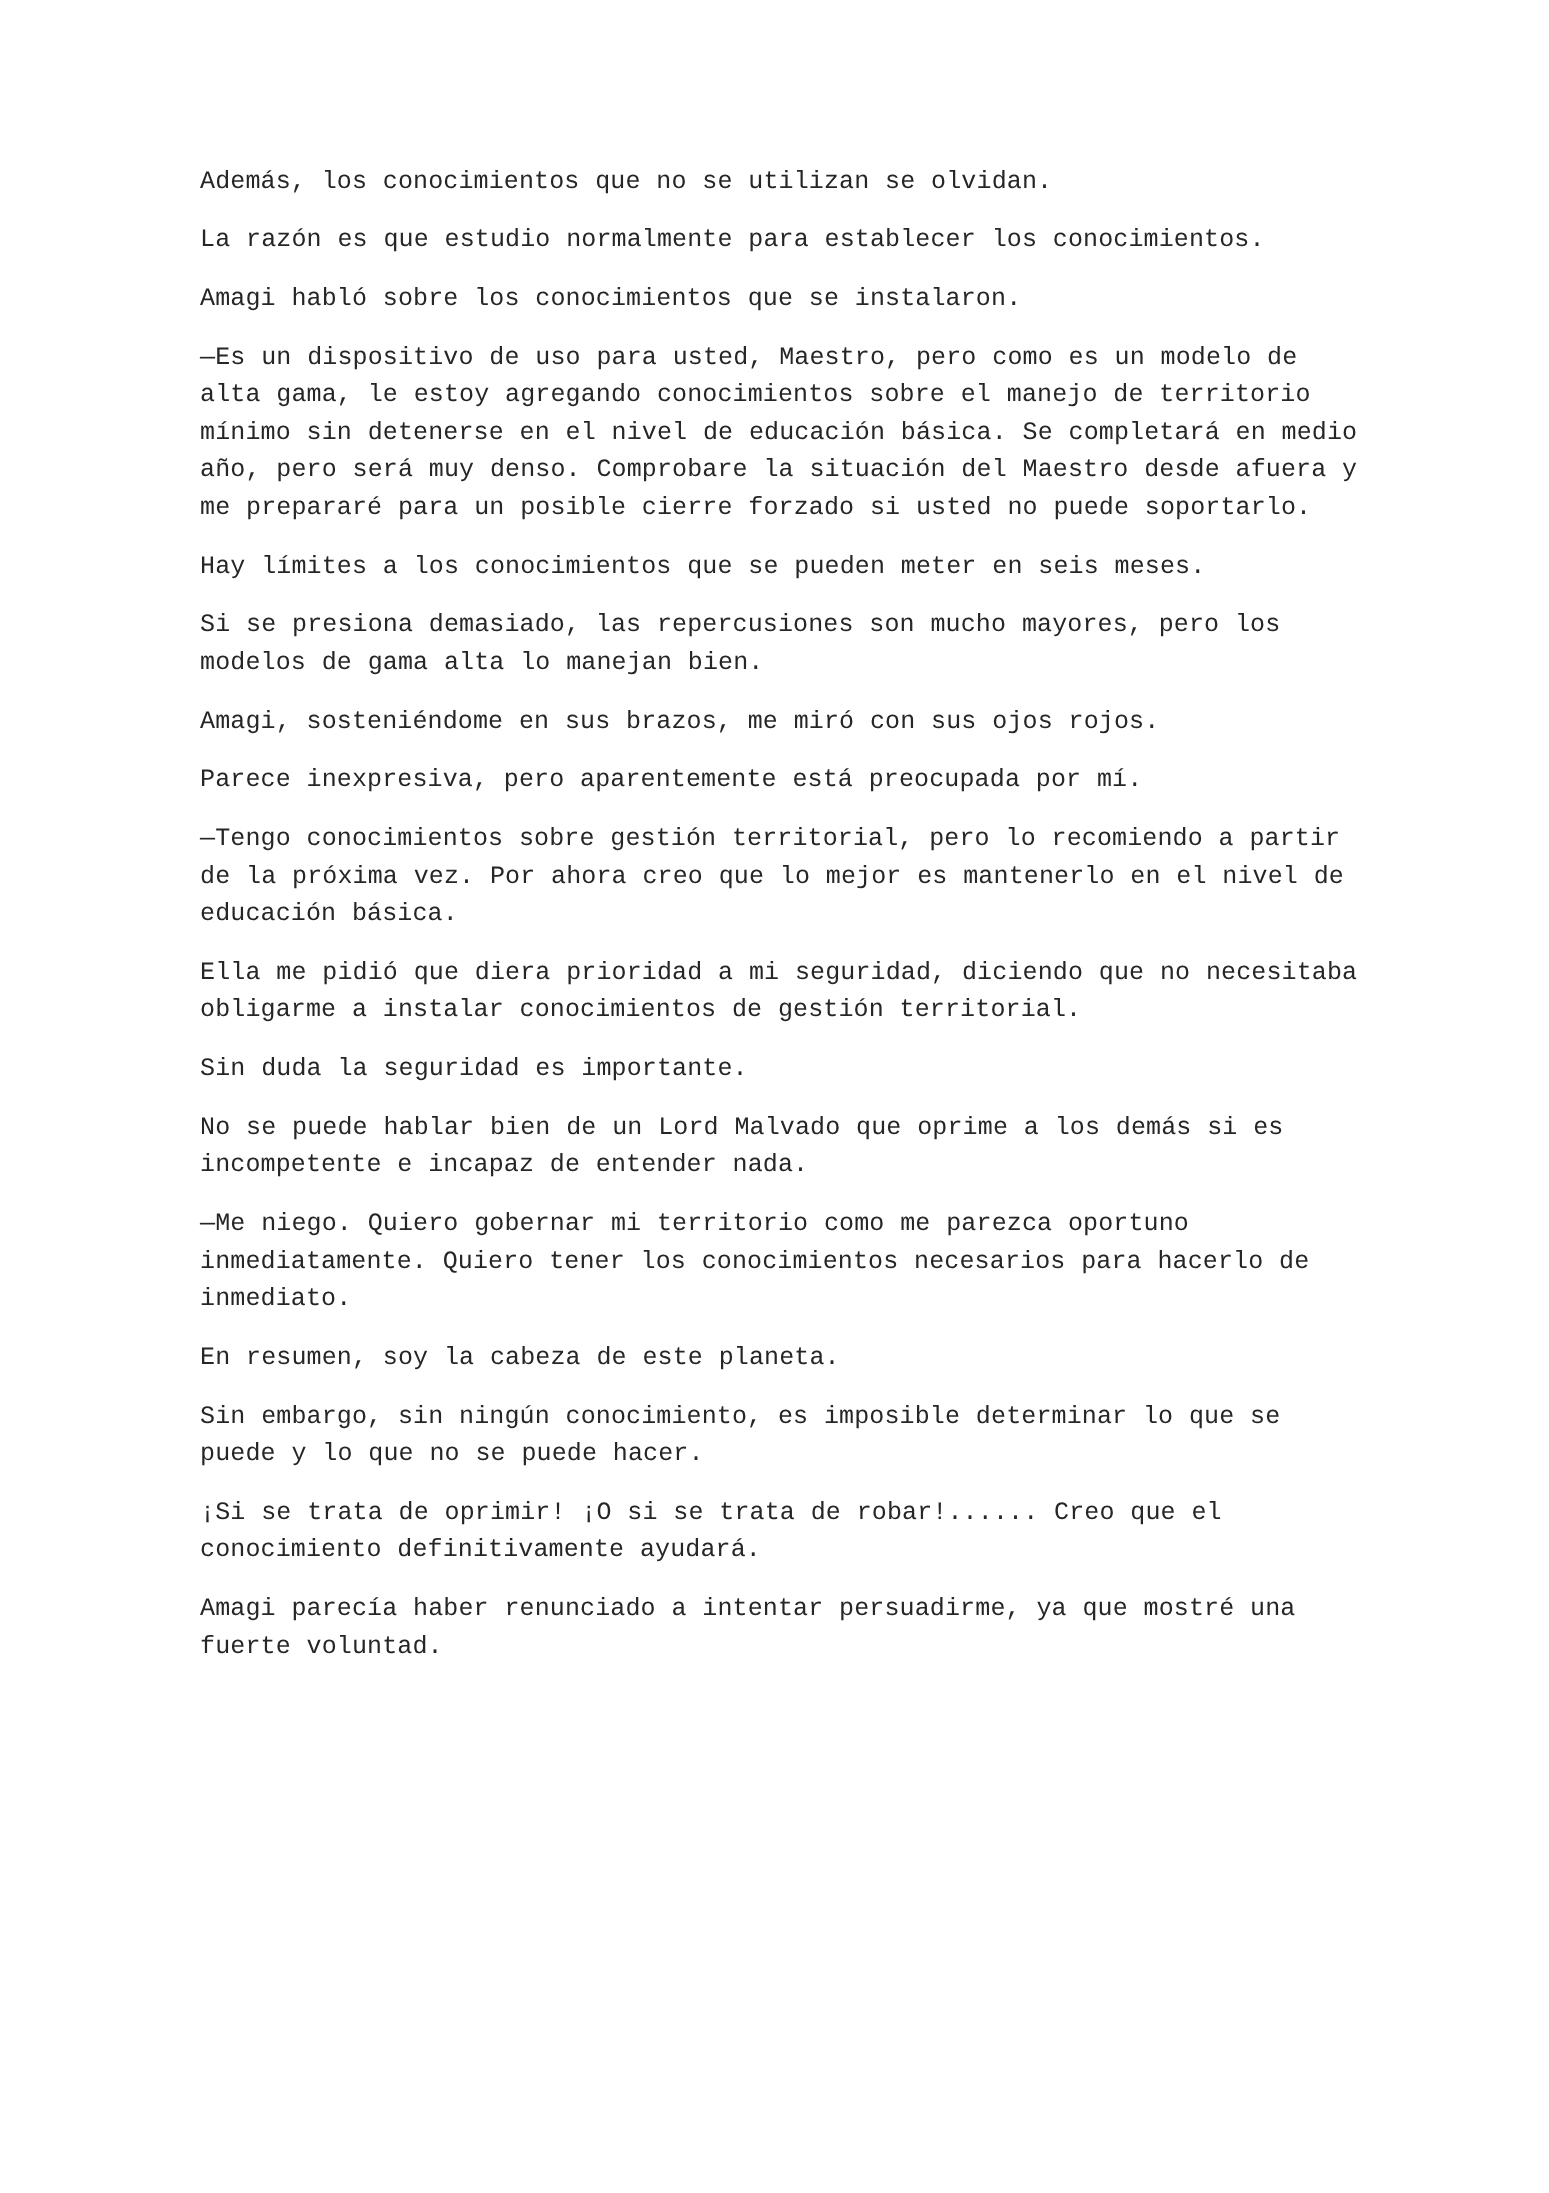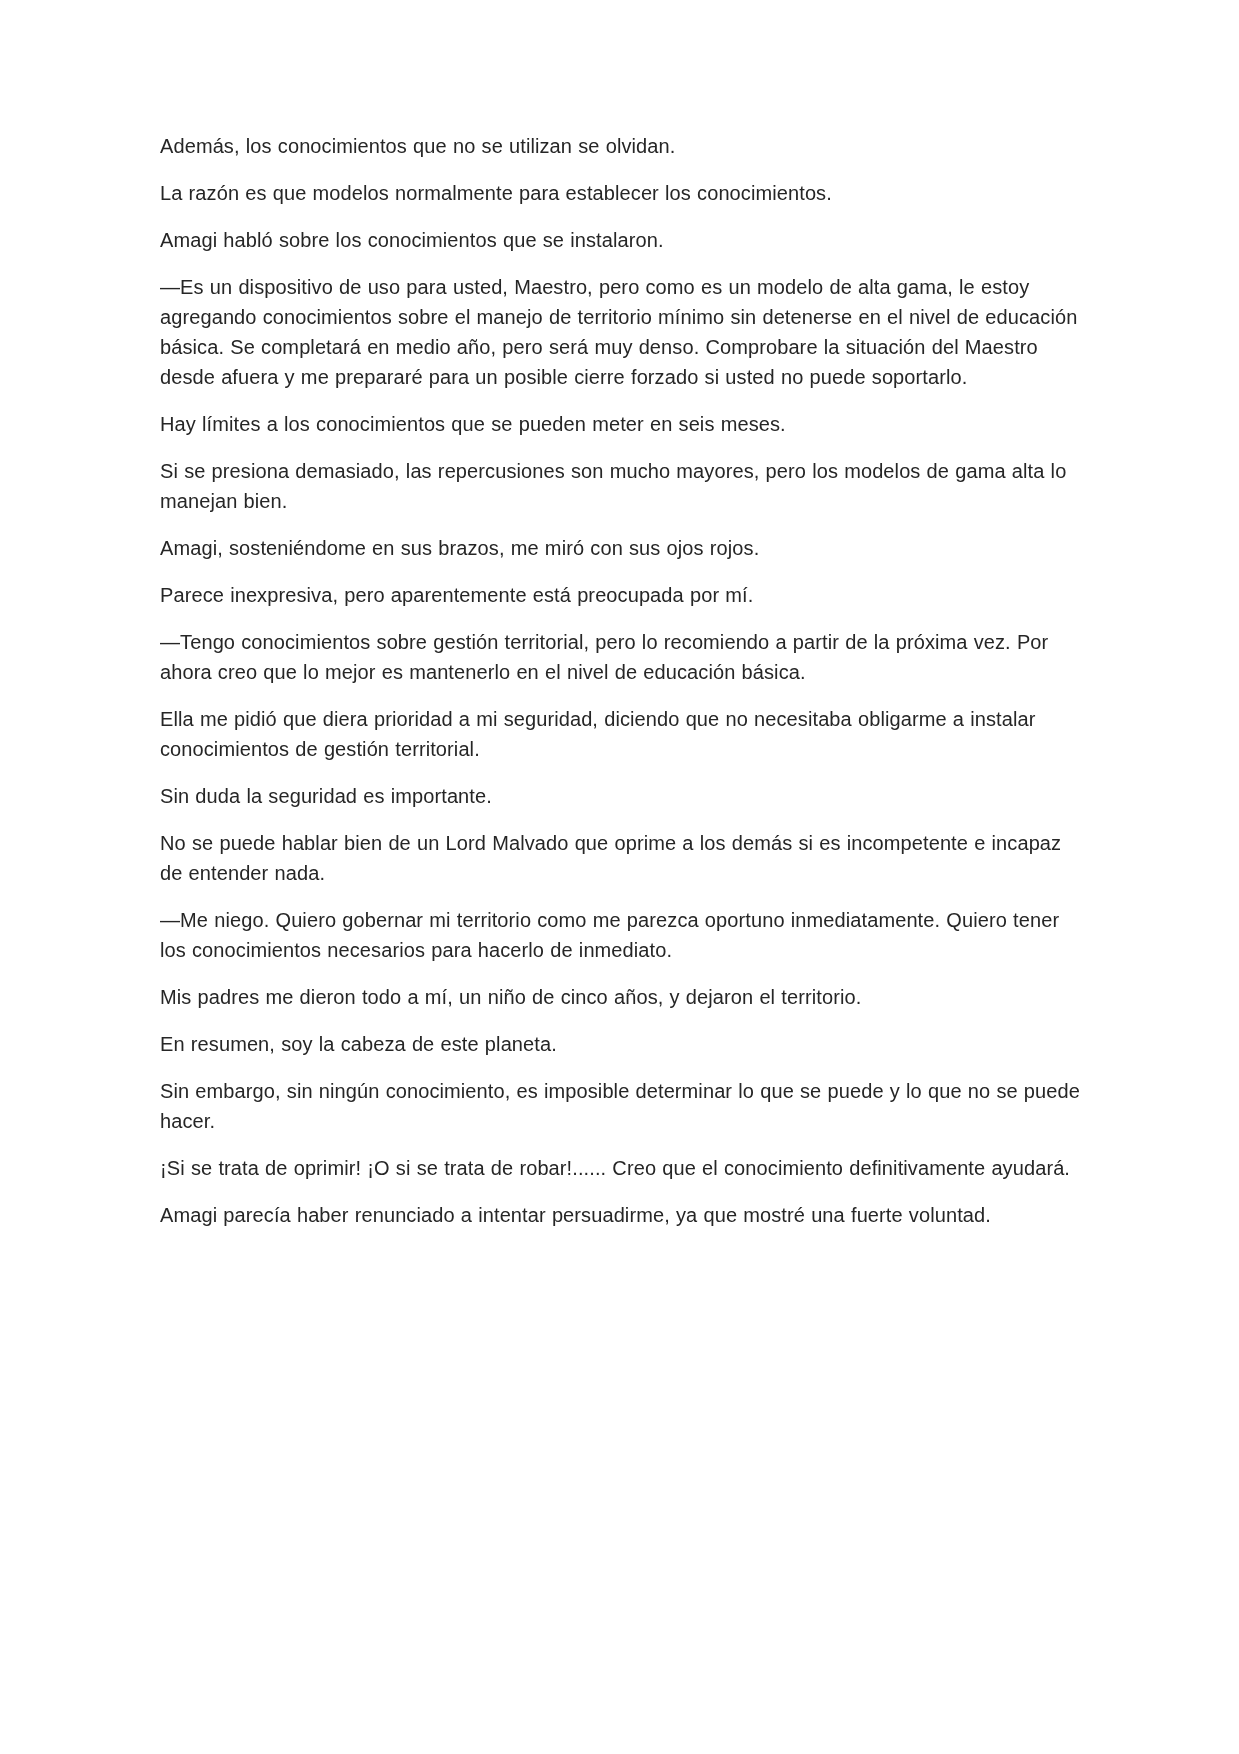--- a/index.html
+++ b/index.html
@@ -6,21 +6,21 @@
     margin: 0;
     padding: 0;
     background: #ffffff;
   }
   .page {
     position: relative;
     width: 1239px;
     height: 1754px;
     background: #ffffff;
     overflow: hidden;
-    font-family: Liberation Sans, sans-serif;
+    font-family: Liberation Mono, monospace;
   }
   .content {
     position: absolute;
     top: 131px;
     left: 160px;
     width: 928px;
     color: #262626;
     font-size: 20px;
     line-height: 30px;
     text-align: left;
@@ -31,31 +31,30 @@
     letter-spacing: 0.1px;
     word-spacing: 0.5px;
   }
 </style>
 </head>
 <body>
 
 <div class="page">
   <div class="content">
     <p>Además, los conocimientos que no se utilizan se olvidan.</p>
-    <p>La razón es que modelos normalmente para establecer los conocimientos.</p>
+    <p>La razón es que estudio normalmente para establecer los conocimientos.</p>
     <p>Amagi habló sobre los conocimientos que se instalaron.</p>
     <p>—Es un dispositivo de uso para usted, Maestro, pero como es un modelo de alta gama, le estoy agregando conocimientos sobre el manejo de territorio mínimo sin detenerse en el nivel de educación básica. Se completará en medio año, pero será muy denso. Comprobare la situación del Maestro desde afuera y me prepararé para un posible cierre forzado si usted no puede soportarlo.</p>
     <p>Hay límites a los conocimientos que se pueden meter en seis meses.</p>
     <p>Si se presiona demasiado, las repercusiones son mucho mayores, pero los modelos de gama alta lo manejan bien.</p>
     <p>Amagi, sosteniéndome en sus brazos, me miró con sus ojos rojos.</p>
     <p>Parece inexpresiva, pero aparentemente está preocupada por mí.</p>
     <p>—Tengo conocimientos sobre gestión territorial, pero lo recomiendo a partir de la próxima vez. Por ahora creo que lo mejor es mantenerlo en el nivel de educación básica.</p>
     <p>Ella me pidió que diera prioridad a mi seguridad, diciendo que no necesitaba obligarme a instalar conocimientos de gestión territorial.</p>
     <p>Sin duda la seguridad es importante.</p>
     <p>No se puede hablar bien de un Lord Malvado que oprime a los demás si es incompetente e incapaz de entender nada.</p>
     <p>—Me niego. Quiero gobernar mi territorio como me parezca oportuno inmediatamente. Quiero tener los conocimientos necesarios para hacerlo de inmediato.</p>
-    <p>Mis padres me dieron todo a mí, un niño de cinco años, y dejaron el territorio.</p>
     <p>En resumen, soy la cabeza de este planeta.</p>
     <p>Sin embargo, sin ningún conocimiento, es imposible determinar lo que se puede y lo que no se puede hacer.</p>
     <p>¡Si se trata de oprimir! ¡O si se trata de robar!...... Creo que el conocimiento definitivamente ayudará.</p>
     <p>Amagi parecía haber renunciado a intentar persuadirme, ya que mostré una fuerte voluntad.</p>
   </div>
 </div>
 
 </body></html>

